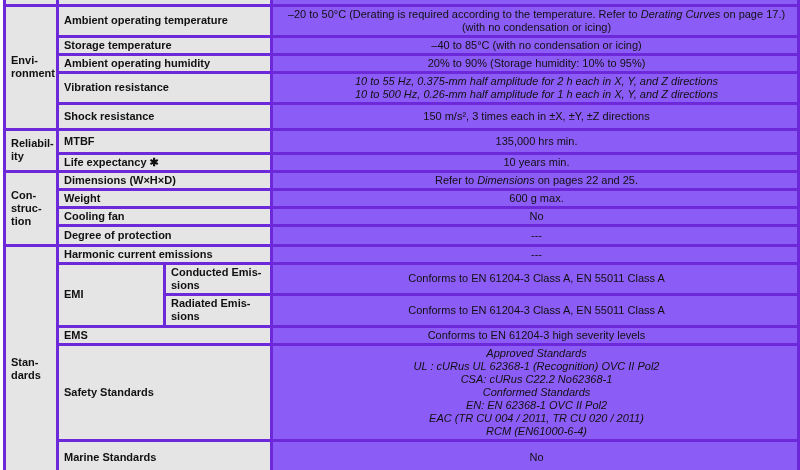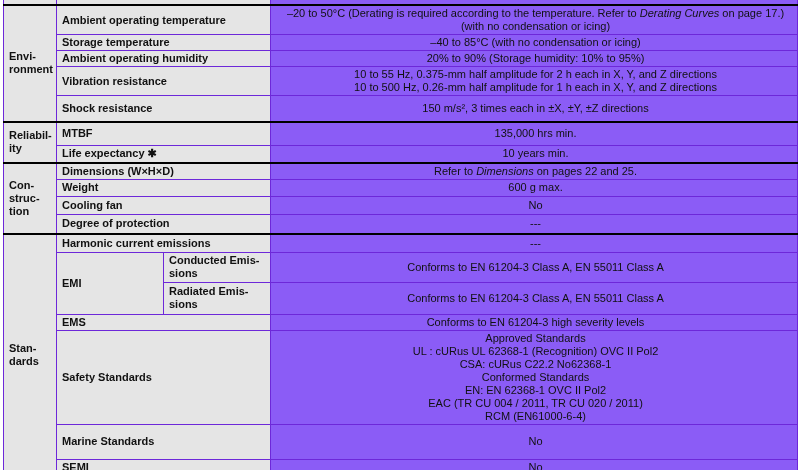--- a/index.html
+++ b/index.html
@@ -14,21 +14,21 @@
     background: #ffffff;
     box-sizing: border-box;
     padding: 0 3px;
   }
   table.spec {
     border-collapse: collapse;
     width: 794px;
     table-layout: fixed;
   }
   table.spec td {
-    border: 1px solid #6d28d9;
+    border: 3px solid #6d28d9;
     font-size: 11px;
     color: #111111;
     vertical-align: middle;
     overflow: hidden;
     box-sizing: border-box;
   }
   tr.sliver td { border-top: none; }
   tr.gb td { border-top: 2px solid #000000; }
   tr.last td { border-bottom: 2px solid #000000; }
   td.grp {
@@ -45,21 +45,21 @@
     line-height: 13px;
     white-space: pre-line;
   }
   td.shade { background: #e5e5e5; }
   td.v {
     background: #8b5cf6;
     padding: 1px 4px 1px 7px;
     line-height: 13px;
     text-align: center;
   }
-  .pre { white-space: pre-line; }
+  .pre { white-space: pre-line; font-style: italic; }
   .it { font-style: italic; }
   .footnote {
     margin: 4px 0 0 1px;
     font-size: 12px;
     color: #000000;
     line-height: 14px;
   }
 </style>
 </head>
 <body>

